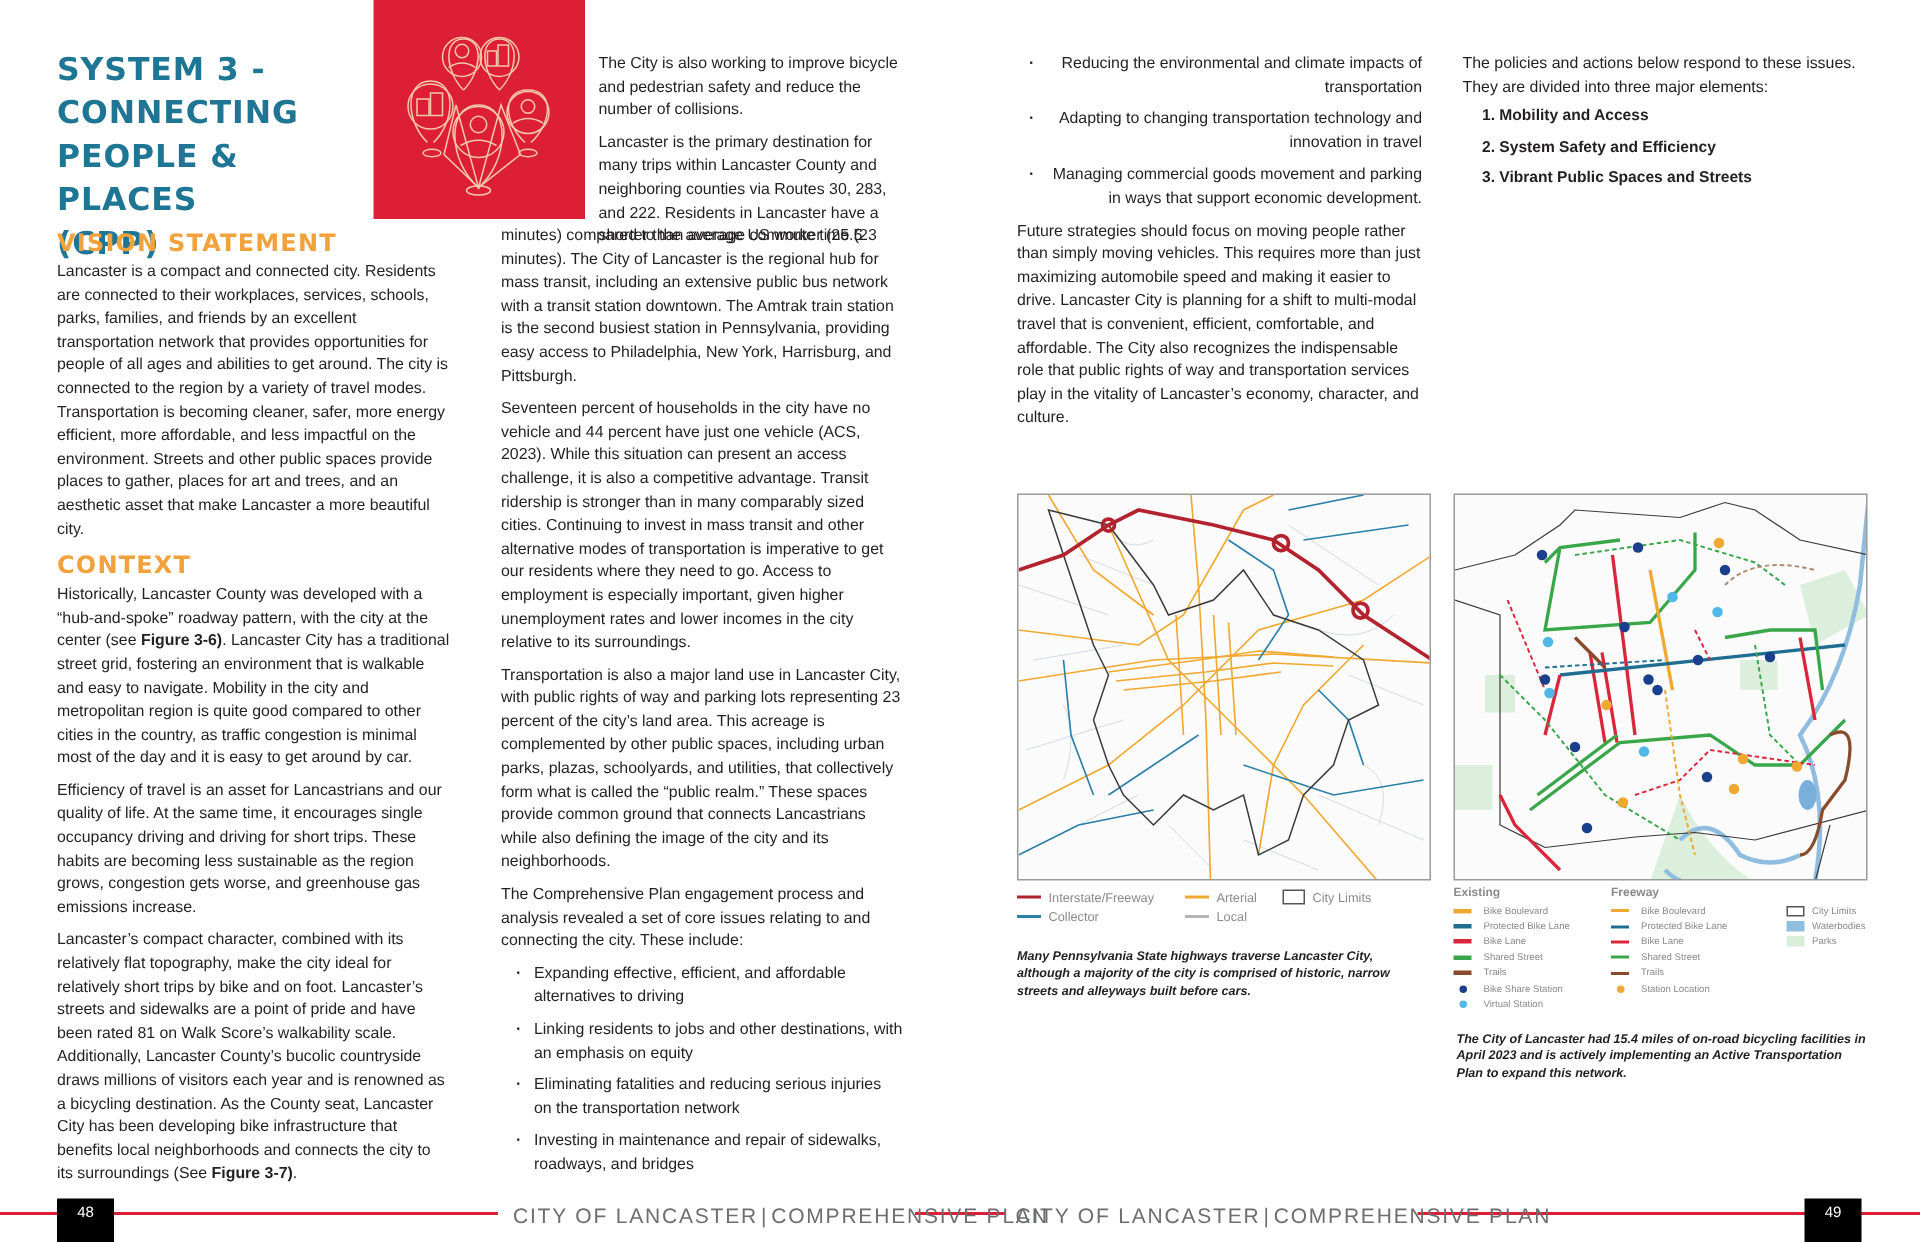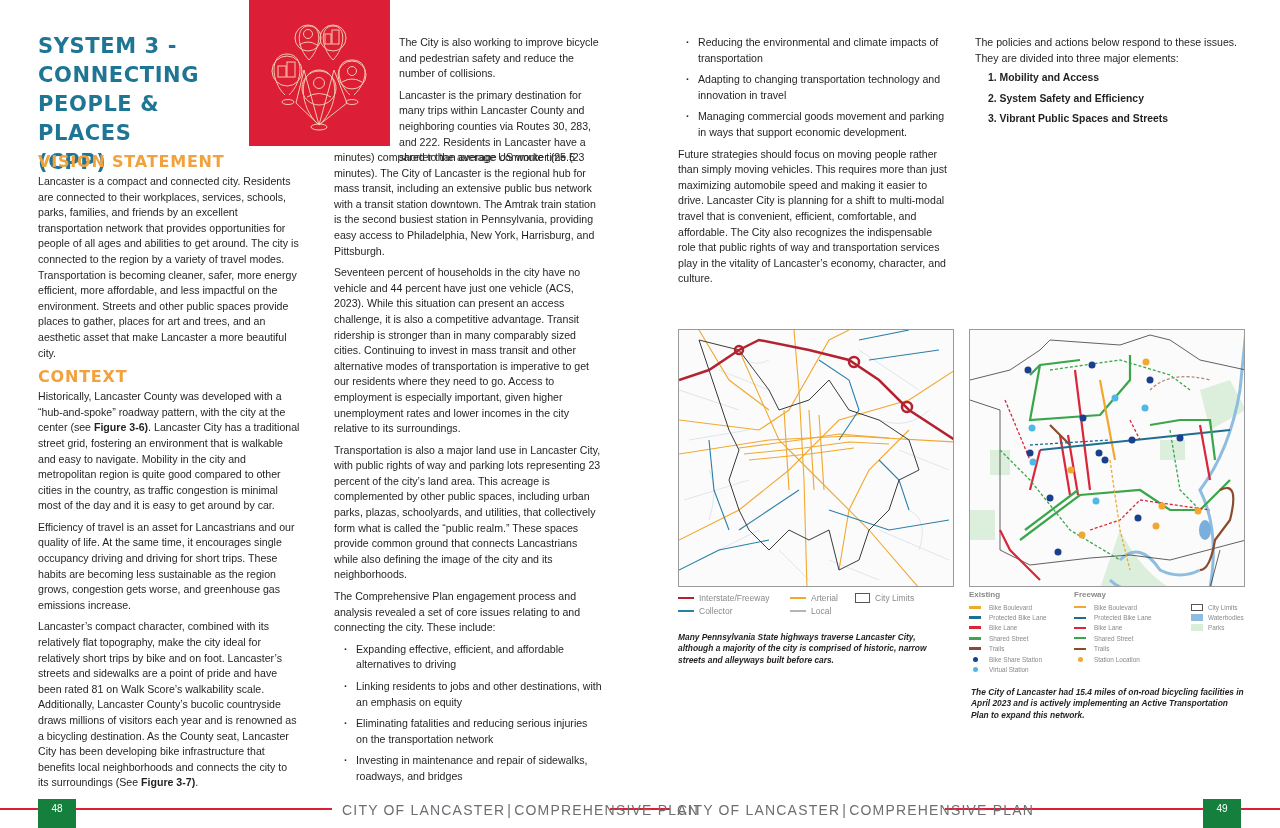--- a/index.html
+++ b/index.html
@@ -38,21 +38,21 @@
     .leg-line { display: inline-block; width: 16px; height: 2px; margin-right: 5px; }
     .leg-box { display: inline-block; width: 15px; height: 10px; border: 1px solid #555; margin-right: 5px; }
     .caption { position: absolute; font-style: italic; font-weight: bold; font-size: 8.4px; line-height: 11.4px; color: #231f20; }
     .bike-leg { position: absolute; font-size: 6.4px; color: #8a8a8a; }
     .bike-leg .hd { font-size: 8px; font-weight: bold; color: #8a8a8a; margin-bottom: 3px; }
     .bike-leg .r { display: flex; align-items: center; height: 10.4px; white-space: nowrap; }
     .sw { display: inline-block; width: 12px; height: 3px; margin-right: 8px; }
     .swd { display: inline-block; width: 12px; height: 0; border-top: 2px dashed; margin-right: 8px; }
     .dot { display: inline-block; width: 5px; height: 5px; border-radius: 50%; margin: 0 11px 0 4px; }
     .footer-line { position: absolute; height: 2px; background: #dc1f36; top: 808px; }
-    .pagebox { position: absolute; top: 799px; width: 38px; height: 29px; background: #15803d; color: #fff; font-size: 10px; text-align: center; line-height: 20px; }
+    .pagebox { position: absolute; top: 799px; width: 38px; height: 29px; background: #000000; color: #fff; font-size: 10px; text-align: center; line-height: 20px; }
     .footer-text { position: absolute; top: 802px; font-size: 14px; letter-spacing: 1.2px; color: #6d6e71; white-space: nowrap; }
     .footer-text .sep { color: #6d6e71; padding: 0 2px; }
   </style>
 </head>
 <body>
 
 <div class="title">
   <div>SYSTEM 3 -</div>
   <div>CONNECTING</div>
   <div>PEOPLE &amp; PLACES</div>
@@ -111,21 +111,21 @@
   <div class="p para">The Comprehensive Plan engagement process and analysis revealed a set of core issues relating to and connecting the city. These include:</div>
   <ul class="bul p">
     <li>Expanding effective, efficient, and affordable alternatives to driving</li>
     <li>Linking residents to jobs and other destinations, with an emphasis on equity</li>
     <li>Eliminating fatalities and reducing serious injuries on the transportation network</li>
     <li>Investing in maintenance and repair of sidewalks, roadways, and bridges</li>
   </ul>
 </div>
 
 <div class="col3">
-  <ul class="bul p" style="margin-left:8px;">
+  <ul class="bul p" style="margin-left:8px;text-align:right;">
     <li>Reducing the environmental and climate impacts of transportation</li>
     <li>Adapting to changing transportation technology and innovation in travel</li>
     <li>Managing commercial goods movement and parking in ways that support economic development.</li>
   </ul>
   <div class="p para">Future strategies should focus on moving people rather than simply moving vehicles. This requires more than just maximizing automobile speed and making it easier to drive. Lancaster City is planning for a shift to multi-modal travel that is convenient, efficient, comfortable, and affordable. The City also recognizes the indispensable role that public rights of way and transportation services play in the vitality of Lancaster’s economy, character, and culture.</div>
 </div>
 
 <div class="col4">
   <div class="p">The policies and actions below respond to these issues. They are divided into three major elements:</div>
   <ol class="num p">

